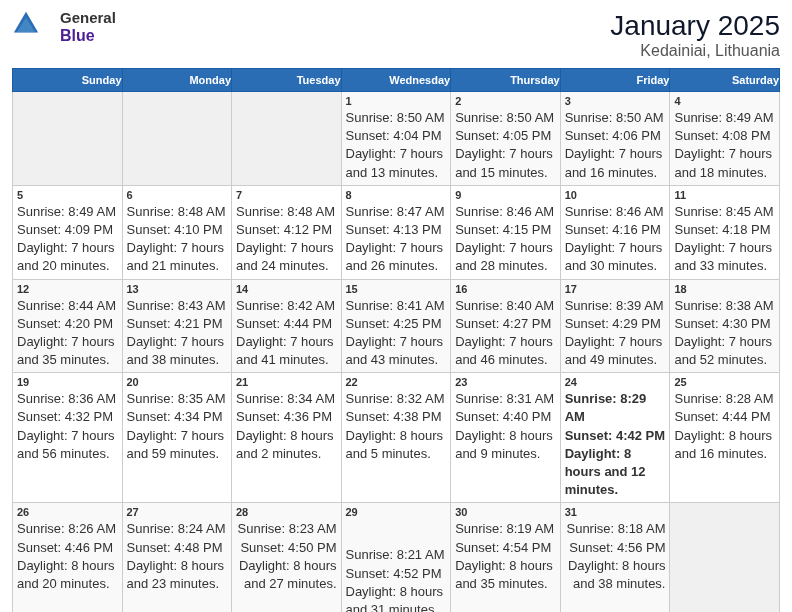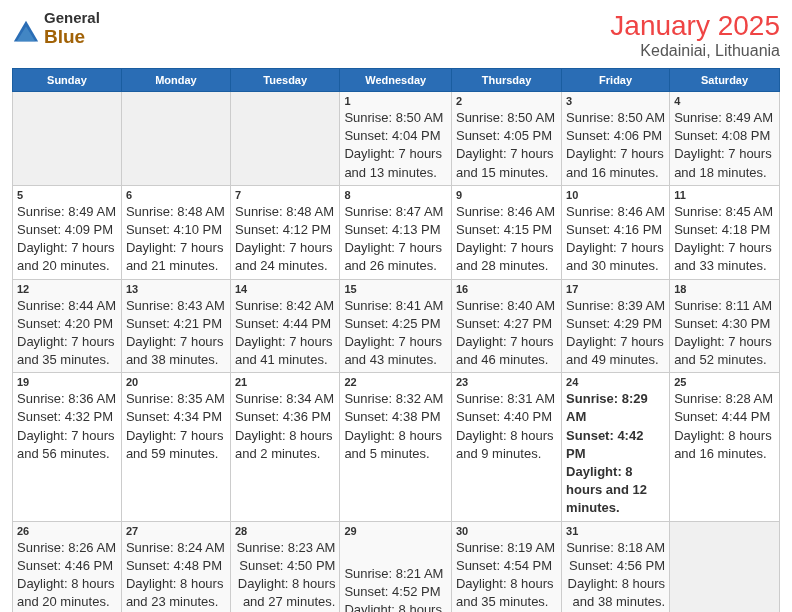--- a/index.html
+++ b/index.html
@@ -17,65 +17,65 @@
       padding: 10px 12px;
     }
     .header {
       display: flex;
       justify-content: space-between;
       align-items: flex-start;
       margin-bottom: 8px;
     }
     .logo {
       display: flex;
-      align-items: flex-end;
-      gap: 2px;
+      align-items: flex-start;
+      gap: 18px;
     }
     .logo-text {
       display: flex;
       flex-direction: column;
       line-height: 1.1;
     }
     .logo-general {
       font-size: 15px;
       font-weight: bold;
       color: #333;
     }
     .logo-blue {
-      font-size: 19px;
+      font-size: 16px;
       font-weight: bold;
-      color: #a16207;
+      color: #4c1d95;
     }
     .logo-icon {
       width: 28px;
       height: 28px;
       margin-right: 2px;
     }
     .title-section {
       text-align: right;
     }
     .month-title {
       font-size: 28px;
       font-weight: normal;
-      color: #ef4444;
+      color: #0f172a;
     }
     .location {
       font-size: 16px;
       color: #555;
     }
     .calendar {
       width: 100%;
       border-collapse: collapse;
       font-size: 9.5px;
     }
     .calendar thead th {
       background: #2a6db5;
       color: #fff;
-      padding: 5px 20px;
-      text-align: center;
+      padding: 5px 0;
+      text-align: right;
       font-size: 11px;
       font-weight: bold;
       border: 1px solid #1a5da0;
     }
     .calendar tbody td {
       border: 1px solid #ccc;
       vertical-align: top;
       padding: 3px 4px;
       width: 113px;
       height: 80px;
@@ -243,21 +243,21 @@
 Daylight: 7 hours and 46 minutes.</div>
           </td>
           <td>
             <span class="day-num">17</span>
             <div class="day-info" style="white-space: pre-line;">Sunrise: 8:39 AM
 Sunset: 4:29 PM
 Daylight: 7 hours and 49 minutes.</div>
           </td>
           <td>
             <span class="day-num">18</span>
-            <div class="day-info" style="white-space: pre-line;">Sunrise: 8:11 AM
+            <div class="day-info" style="white-space: pre-line;">Sunrise: 8:38 AM
 Sunset: 4:30 PM
 Daylight: 7 hours and 52 minutes.</div>
           </td>
         </tr>
         <tr>
           <td>
             <span class="day-num">19</span>
             <div class="day-info" style="white-space: pre-line;">Sunrise: 8:36 AM
 Sunset: 4:32 PM
 Daylight: 7 hours and 56 minutes.</div>

